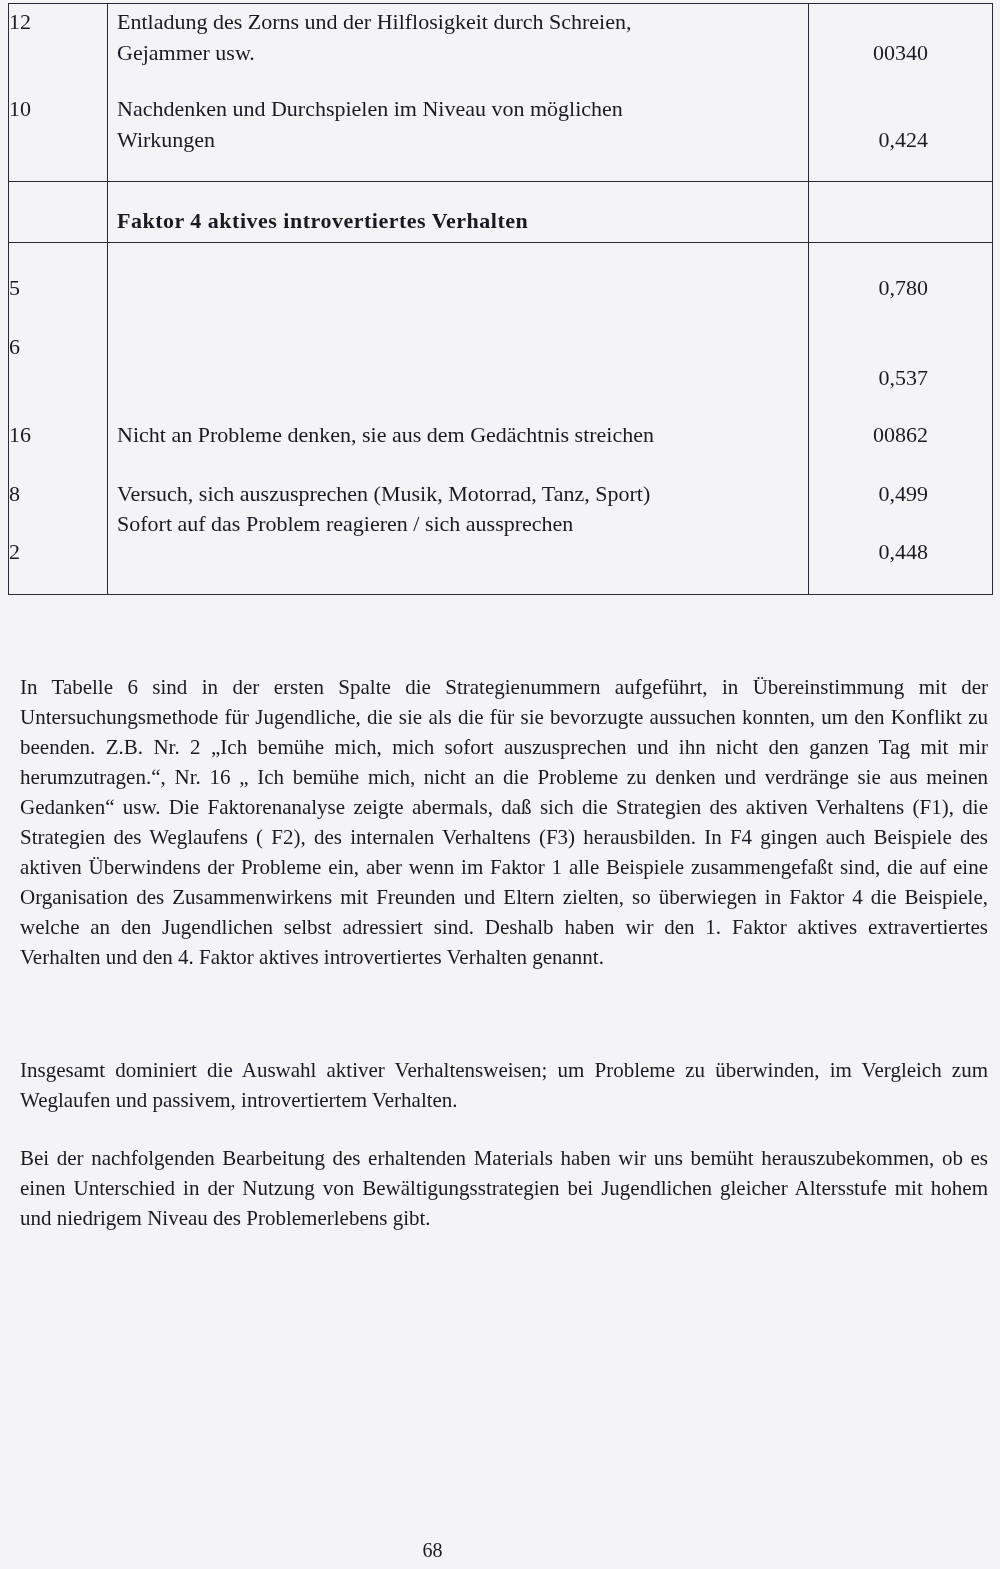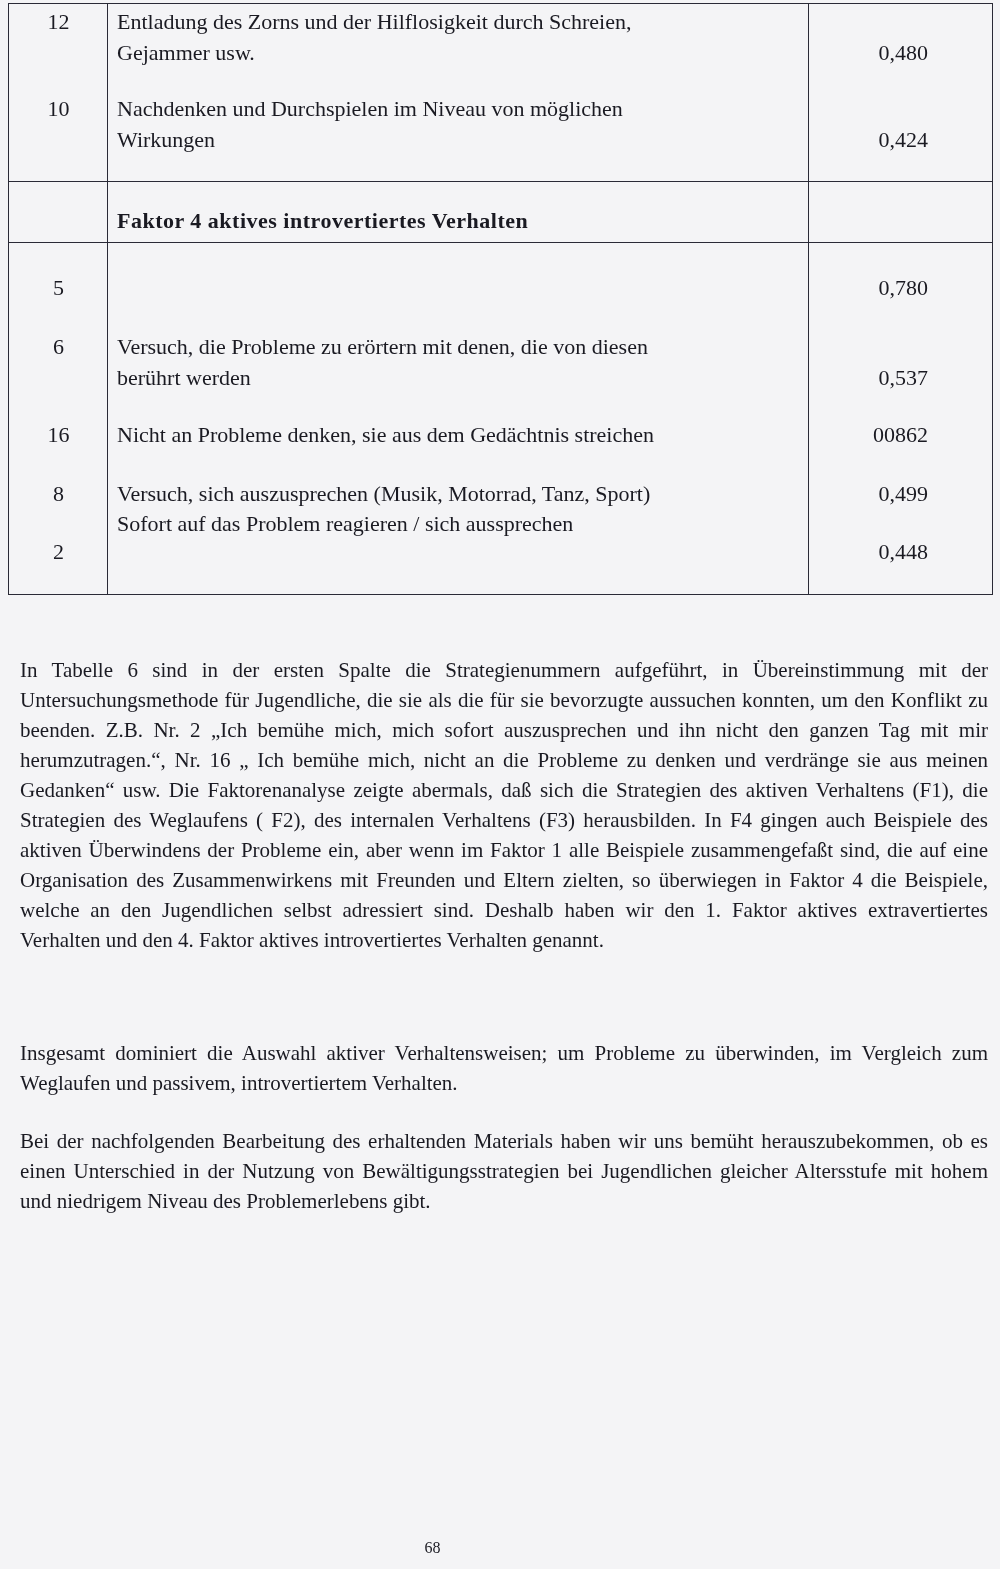--- a/index.html
+++ b/index.html
@@ -13,67 +13,63 @@
   }
   .page { position: absolute; left: 0; top: 0; width: 1000px; height: 1569px; }
   .table {
     position: absolute; left: 8px; top: 3px; width: 985px; height: 592px;
     border: 1.5px solid #2a2a36;
     box-sizing: border-box;
   }
   .vline { position: absolute; top: 0; bottom: 0; width: 0; border-left: 1.5px solid #2a2a36; }
   .hline { position: absolute; left: 0; right: 0; height: 0; border-top: 1.5px solid #2a2a36; }
   .cell { position: absolute; font-size: 22px; line-height: 31px; }
-  .num { width: 99px; text-align: center; left: 0; }
+  .num { width: 99px; text-align: left; left: 0; }
   .desc { left: 108px; width: 690px; }
   .val { left: 800px; width: 177px; text-align: right; padding-right: 58px; box-sizing: border-box; }
   .factor { font-weight: bold; letter-spacing: 0.5px; }
   .para {
     position: absolute; left: 20px; width: 968px;
-    font-size: 21px; line-height: 30px; text-align: justify;
+    font-size: 21px; line-height: 30px; text-align: justify; margin-top: 17px;
   }
   .para p { margin: 0; }
-  .pagenum { position: absolute; top: 1539px; left: 0; width: 856px; text-align: center; font-size: 16px; }
+  .pagenum { position: absolute; top: 1539px; left: 0; width: 856px; text-align: center; font-size: 20px; }
   .pagenum span { margin-left: 9px; }
 </style>
 </head>
 <body>
 
 <div class="page">
 
   <div class="table">
     <div class="vline" style="left:98px"></div>
     <div class="vline" style="left:799px"></div>
     <div class="hline" style="top:177px"></div>
     <div class="hline" style="top:238px"></div>
 
     <div class="cell num" style="top:2px">12</div>
     <div class="cell desc" style="top:2px">
       <div>Entladung des Zorns und der Hilflosigkeit durch Schreien,</div>
       <div>Gejammer usw.</div>
     </div>
-    <div class="cell val" style="top:33px">0,480</div>
+    <div class="cell val" style="top:33px">00340</div>
 
     <div class="cell num" style="top:89px">10</div>
     <div class="cell desc" style="top:89px">
       <div>Nachdenken und Durchspielen im Niveau von möglichen</div>
       <div>Wirkungen</div>
     </div>
     <div class="cell val" style="top:120px">0,424</div>
 
     <div class="cell desc factor" style="top:201px">Faktor 4 aktives introvertiertes Verhalten</div>
 
     <div class="cell num" style="top:268px">5</div>
     <div class="cell val" style="top:268px">0,780</div>
 
     <div class="cell num" style="top:327px">6</div>
-    <div class="cell desc" style="top:327px">
-      <div>Versuch, die Probleme zu erörtern mit denen, die von diesen</div>
-      <div>berührt werden</div>
-    </div>
     <div class="cell val" style="top:358px">0,537</div>
 
     <div class="cell num" style="top:415px">16</div>
     <div class="cell desc" style="top:415px">Nicht an Probleme denken, sie aus dem Gedächtnis streichen</div>
     <div class="cell val" style="top:415px">00862</div>
 
     <div class="cell num" style="top:474px">8</div>
     <div class="cell desc" style="top:474px">Versuch, sich auszusprechen (Musik, Motorrad, Tanz, Sport)</div>
     <div class="cell val" style="top:474px">0,499</div>
 

